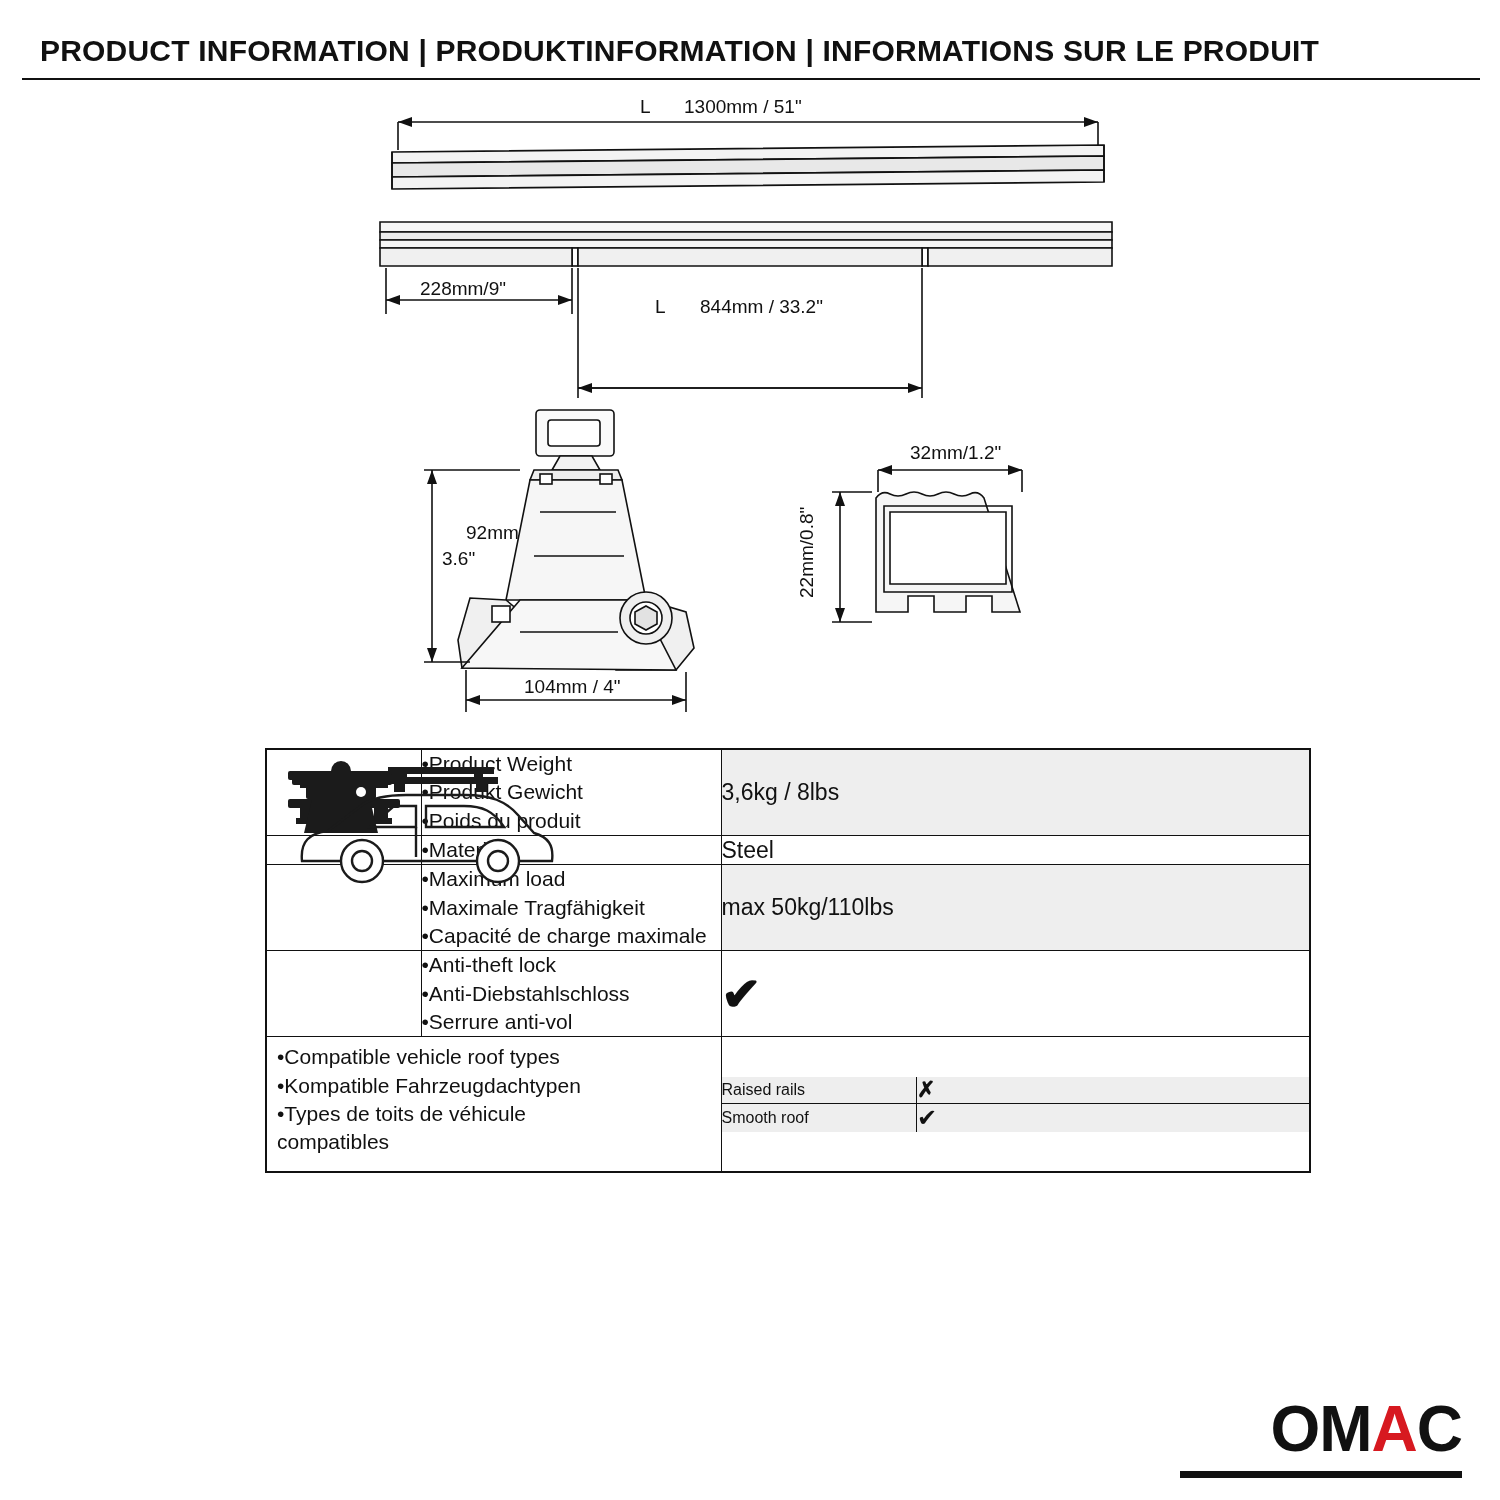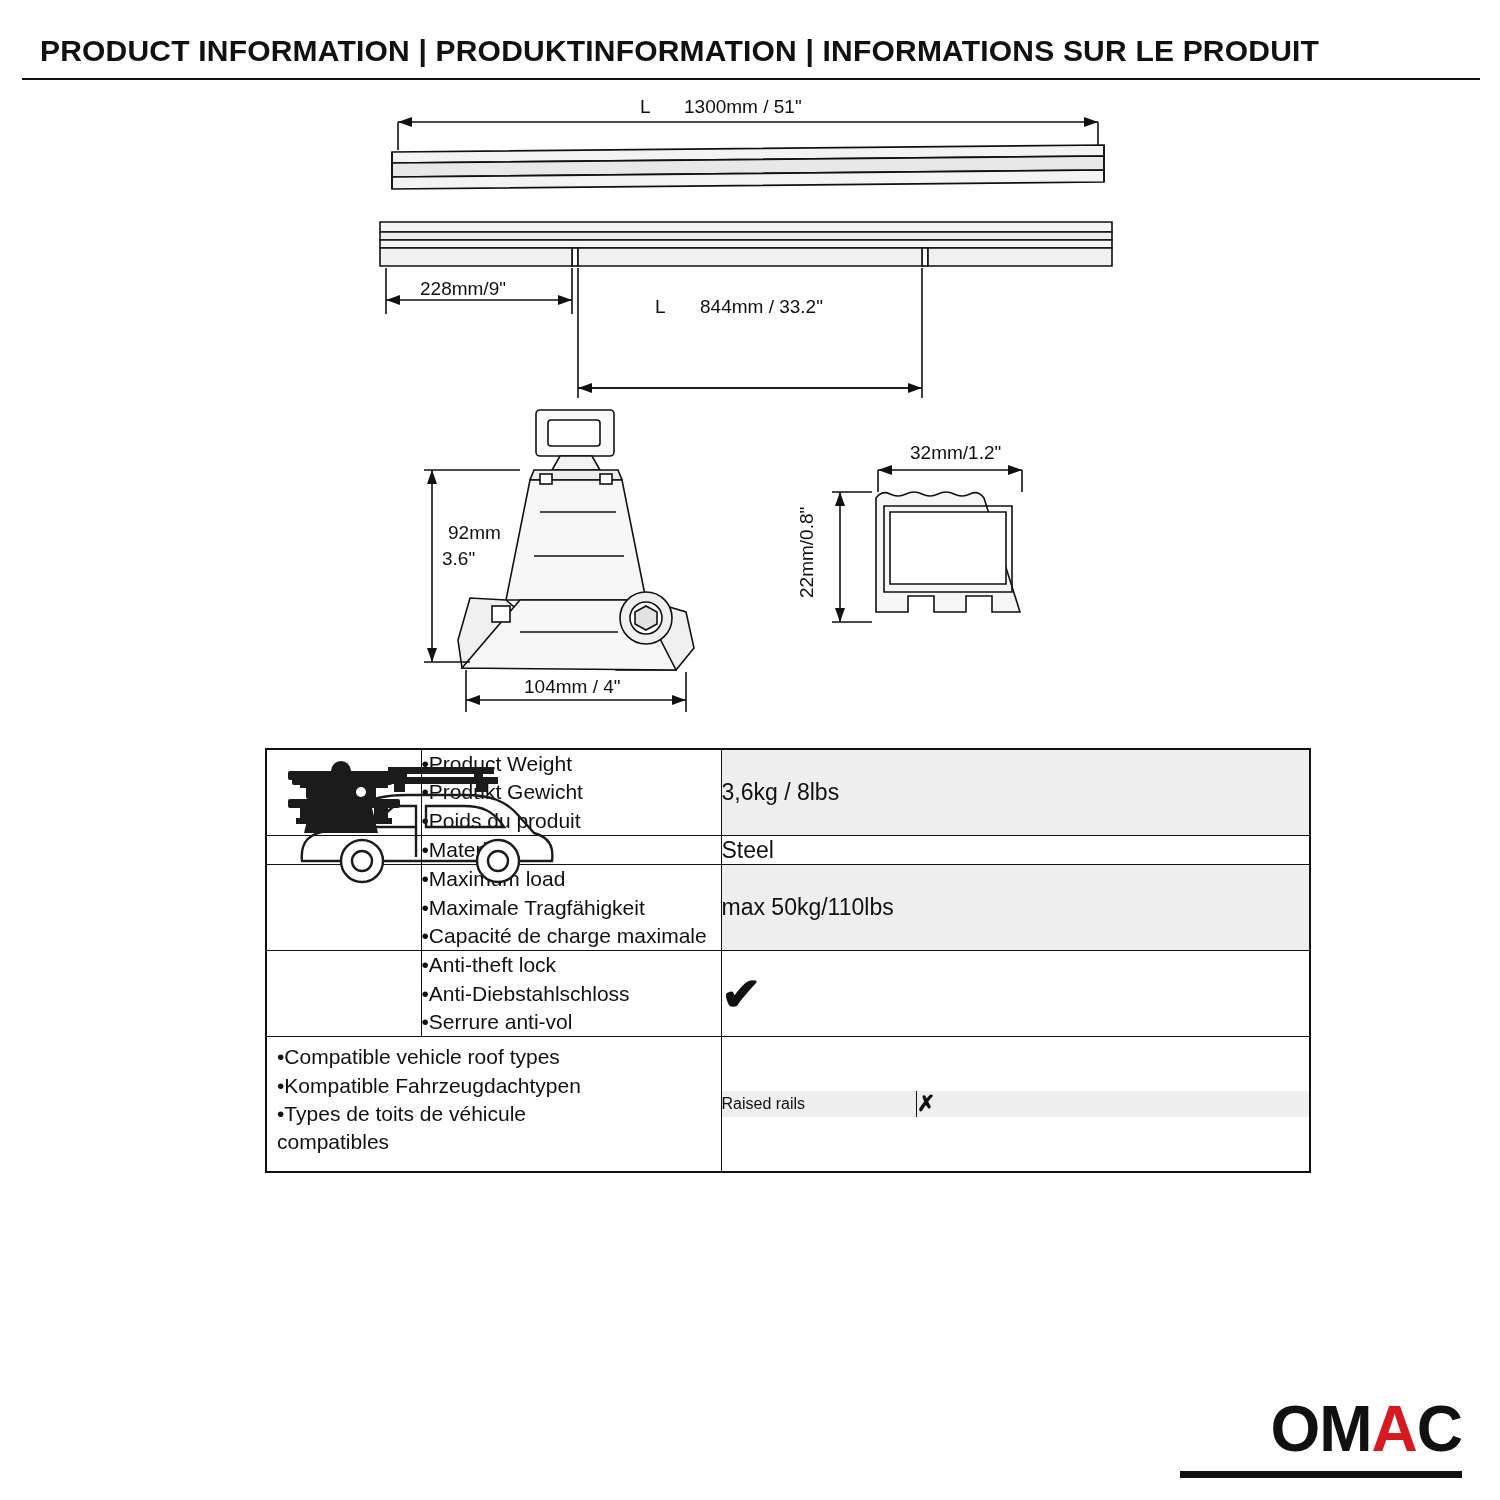--- a/index.html
+++ b/index.html
@@ -238,21 +238,21 @@
   </svg>
 
   <div class="dim-text" style="left:640px; top:96px;">L</div>
   <div class="dim-text" style="left:684px; top:96px;">1300mm / 51"</div>
 
   <div class="dim-text" style="left:420px; top:278px;">228mm/9"</div>
 
   <div class="dim-text" style="left:655px; top:296px;">L</div>
   <div class="dim-text" style="left:700px; top:296px;">844mm / 33.2"</div>
 
-  <div class="dim-text" style="left:448px; top:522px;">92mm</div>
+  <div class="dim-text" style="left:466px; top:522px;">92mm</div>
   <div class="dim-text" style="left:442px; top:548px;">3.6"</div>
 
   <div class="dim-text" style="left:524px; top:676px;">104mm / 4"</div>
 
   <div class="dim-text" style="left:910px; top:442px;">32mm/1.2"</div>
   <div class="dim-text" style="left:796px; top:598px; transform:rotate(-90deg); transform-origin:left top;">22mm/0.8"</div>
 
   <table class="spec-table">
 
     <tbody>
@@ -361,20 +361,24 @@
           <div>compatibles</div>
         </div>
       </td>
       <td style="padding:0;">
         <table class="sub-table">
           <tbody>
                 <tr class="shaded">
             <td class="sub-name">Raised rails</td>
             <td class="sub-mark mark-cross">✗</td>
           </tr>
+          <tr class="shaded">
+            <td class="sub-name">Smooth roof</td>
+            <td class="sub-mark mark-check">✔</td>
+          </tr>
         </tbody>
             </table>
       </td>
     </tr>
   </tbody>
     </table>
 
   <div class="logo">
     <span class="o">O</span>
     <span class="m">M</span>

